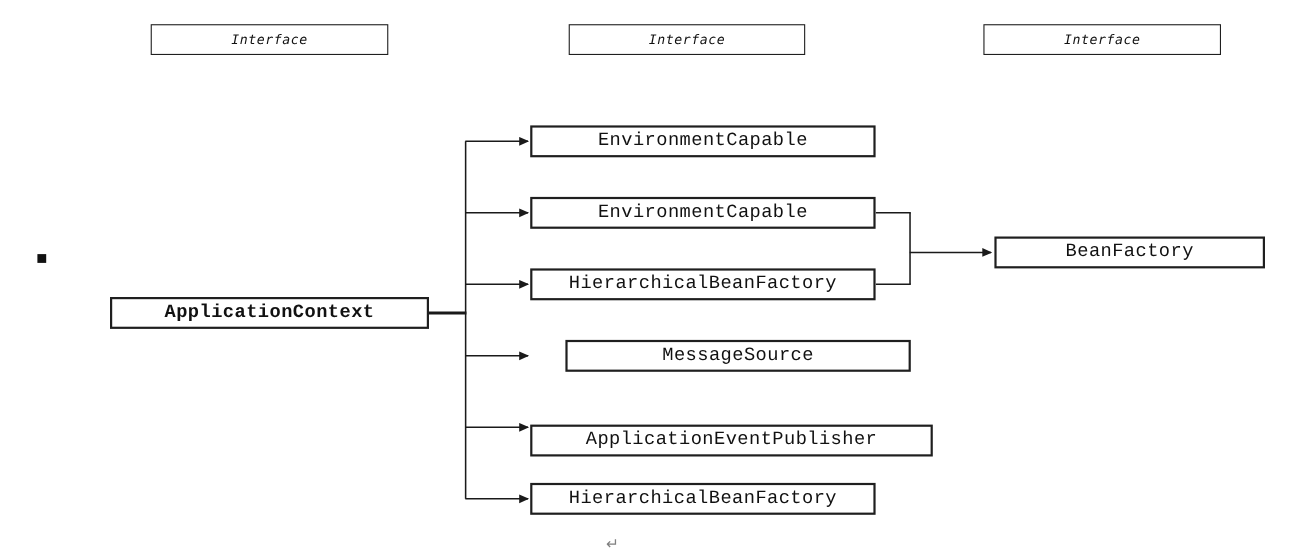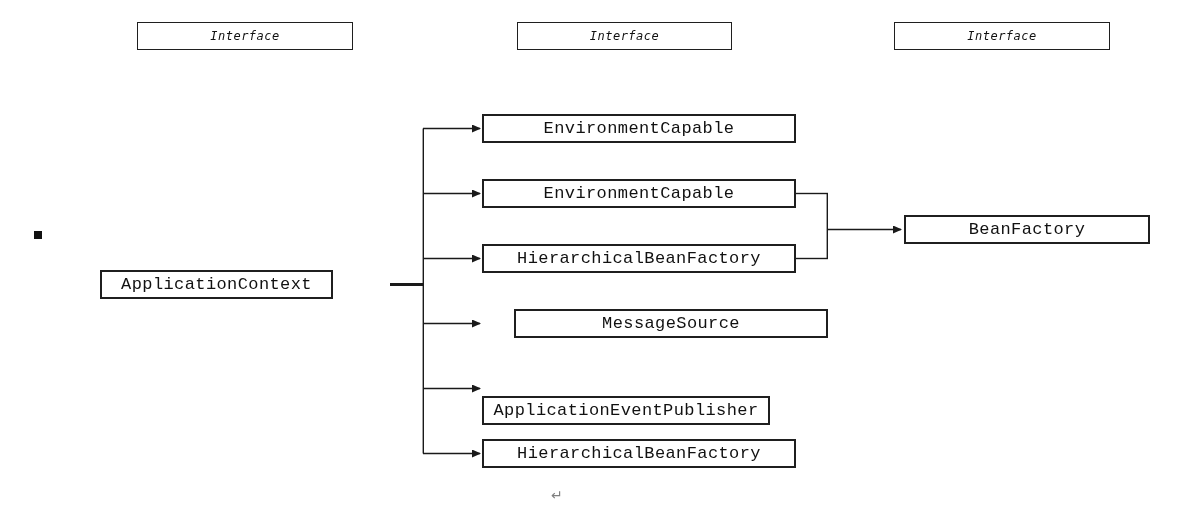--- a/index.html
+++ b/index.html
@@ -89,27 +89,27 @@
     <line class="thin" x1="796" y1="193.5" x2="828" y2="193.5"></line>
     <line class="thin" x1="796" y1="258.5" x2="828" y2="258.5"></line>
     <line class="thin" x1="827.3" y1="193.5" x2="827.3" y2="258.5"></line>
     <line class="thin" x1="827" y1="229.5" x2="901" y2="229.5" marker-end="url(#arrow)"></line>
   </svg>
 
   <div class="header-box" style="left:137px; top:22px; width:216px; height:28px;">Interface</div>
   <div class="header-box" style="left:517px; top:22px; width:215px; height:28px;">Interface</div>
   <div class="header-box" style="left:894px; top:22px; width:216px; height:28px;">Interface</div>
 
-  <div class="node" style="left:100px; top:270px; width:233px; height:29px;">ApplicationContext</div>
+  <div class="node" style="left:100px; top:270px; width:290px; height:29px;font-weight:bold;">ApplicationContext</div>
 
   <div class="node" style="left:482px; top:114px; width:314px; height:29px;">EnvironmentCapable</div>
   <div class="node" style="left:482px; top:179px; width:314px; height:29px;">EnvironmentCapable</div>
   <div class="node" style="left:482px; top:244px; width:314px; height:29px;">HierarchicalBeanFactory</div>
   <div class="node" style="left:482px; top:309px; width:314px; height:29px;margin-left:32px;">MessageSource</div>
-  <div class="node" style="left:482px; top:396px; width:288px; height:29px;">ApplicationEventPublisher</div>
+  <div class="node" style="left:482px; top:386px; width:366px; height:29px;">ApplicationEventPublisher</div>
   <div class="node" style="left:482px; top:439px; width:314px; height:29px;">HierarchicalBeanFactory</div>
 
   <div class="node" style="left:904px; top:215px; width:246px; height:29px;">BeanFactory</div>
 
   <div class="bullet"></div>
 
   <span class="return-mark">↵</span>
 
 </div>
 

